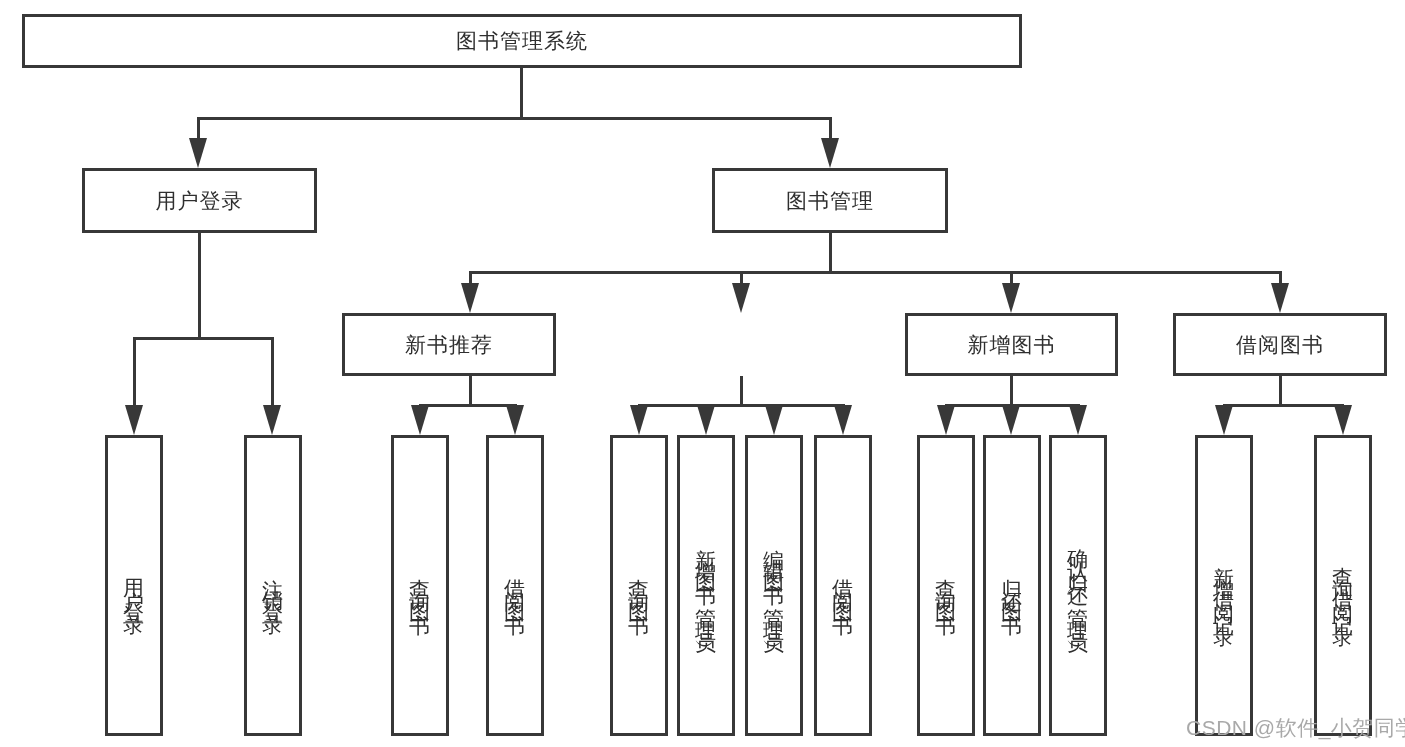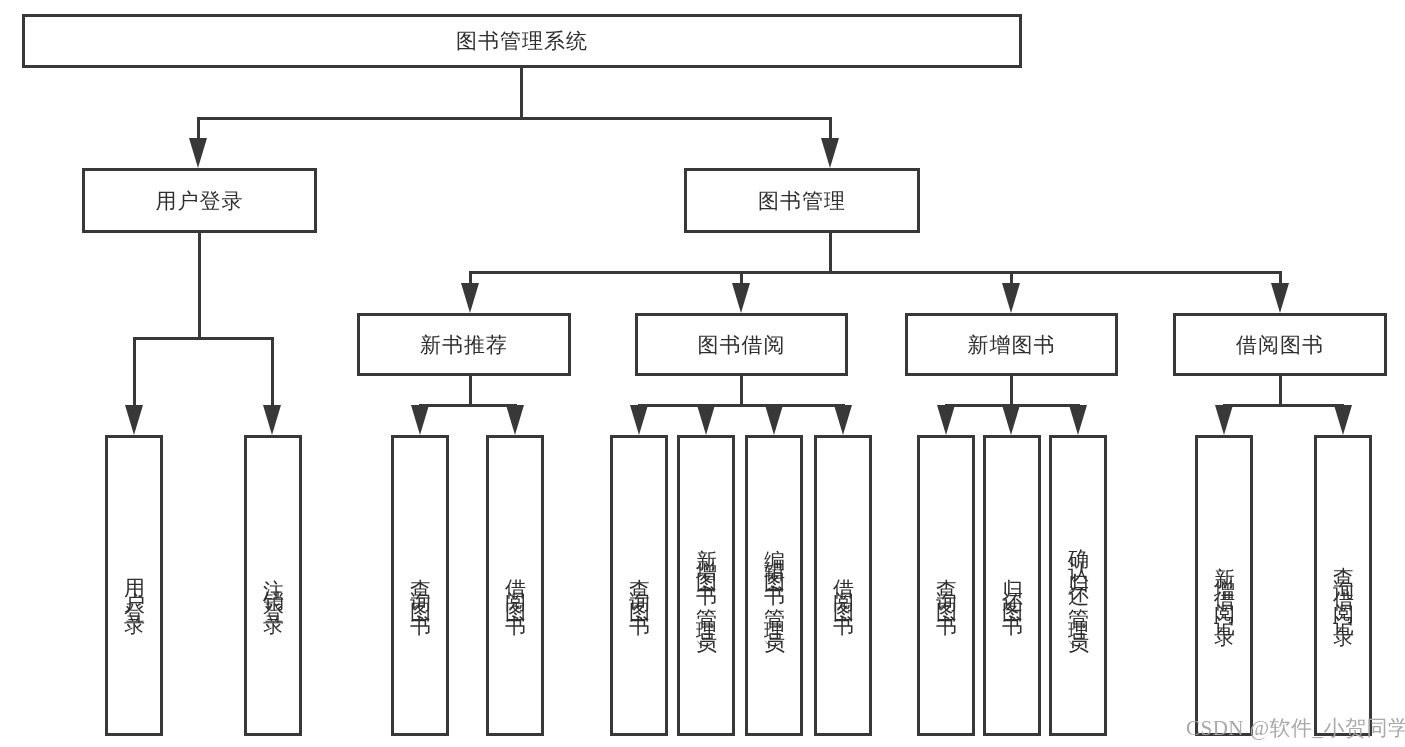--- a/index.html
+++ b/index.html
@@ -1,17 +1,17 @@
 <!DOCTYPE html>
 <html><head>
 <meta charset="utf-8">
 <style>
   html,body{margin:0;padding:0;background:#ffffff;}
   .canvas{position:relative;width:1405px;height:747px;background:#ffffff;
-          font-family:Liberation Serif, serif;overflow:hidden;}
+          font-family:Liberation Sans, sans-serif;overflow:hidden;}
   .box{position:absolute;box-sizing:border-box;background:#ffffff;border:3px solid #383838;
        display:flex;align-items:center;justify-content:center;color:#2f2f2f;font-size:21px;}
   .lbl{letter-spacing:1px;white-space:nowrap;}
   .vt{writing-mode:vertical-rl;letter-spacing:12px;line-height:1;white-space:nowrap;}
   .hl{position:absolute;height:3px;background:#383838;}
   .vl{position:absolute;width:3px;background:#383838;}
   .ar{position:absolute;width:0;height:0;border-left:9px solid transparent;
       border-right:9px solid transparent;border-top:30px solid #383838;}
   .watermark{position:absolute;left:1186px;top:714px;font-size:21px;color:#a9a9a9;
              letter-spacing:0.5px;white-space:nowrap;z-index:5;}
@@ -69,29 +69,26 @@
   <div class="ar" style="left:1215px;top:405px"></div>
   <div class="ar" style="left:1334px;top:405px"></div>
 
   <div class="box" style="left:22px;top:14px;width:1000px;height:54px">
     <span class="lbl">图书管理系统</span>
   </div>
 
   <div class="box" style="left:82px;top:168px;width:235px;height:65px">
     <span class="lbl">用户登录</span>
   </div>
-  <div class="box" style="left:684px;top:168px;width:236px;height:65px">
+  <div class="box" style="left:712px;top:168px;width:236px;height:65px">
     <span class="lbl">图书管理</span>
   </div>
 
-  <div class="box" style="left:357px;top:313px;width:214px;height:63px">
+  <div class="box" style="left:342px;top:313px;width:214px;height:63px">
     <span class="lbl">新书推荐</span>
-  </div>
-  <div class="box" style="left:635px;top:313px;width:213px;height:63px">
-    <span class="lbl">图书借阅</span>
   </div>
   <div class="box" style="left:905px;top:313px;width:213px;height:63px">
     <span class="lbl">新增图书</span>
   </div>
   <div class="box" style="left:1173px;top:313px;width:214px;height:63px">
     <span class="lbl">借阅图书</span>
   </div>
 
   <div class="box" style="left:105px;top:435px;width:58px;height:301px">
     <span class="vt">用户登录</span>

